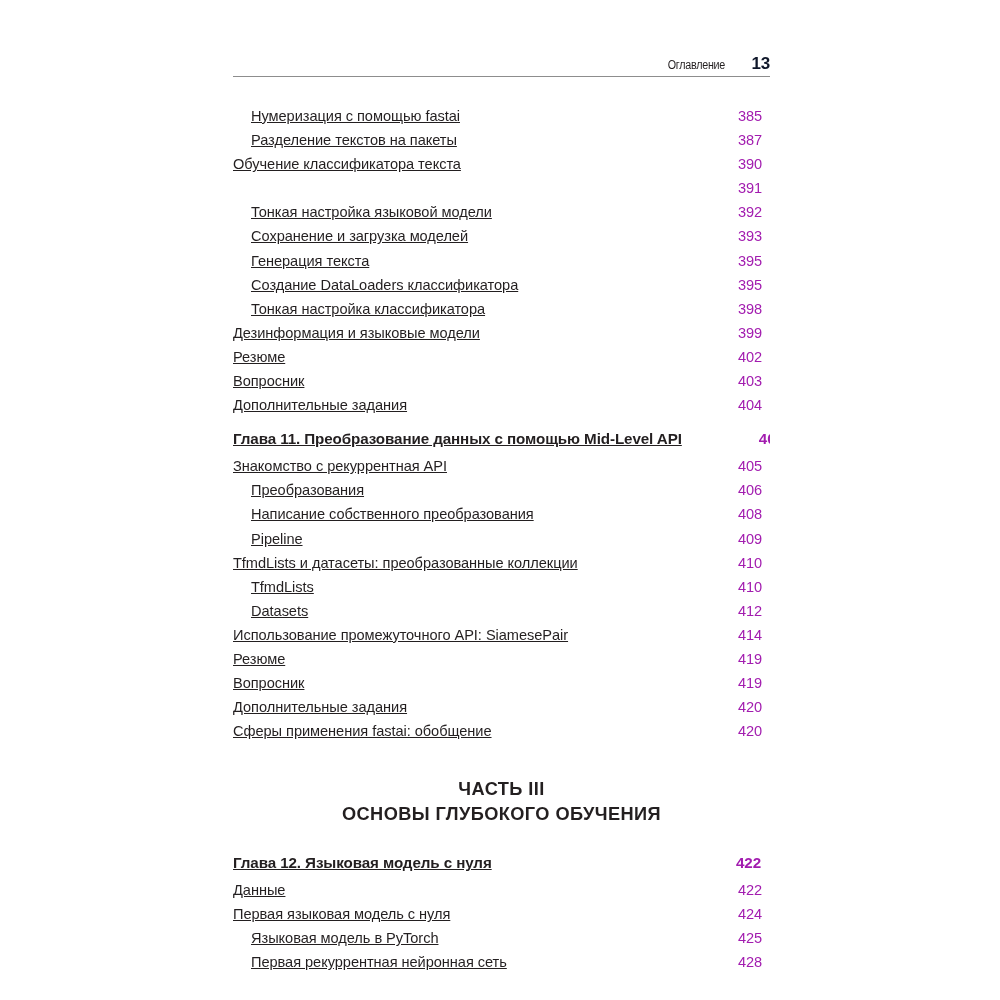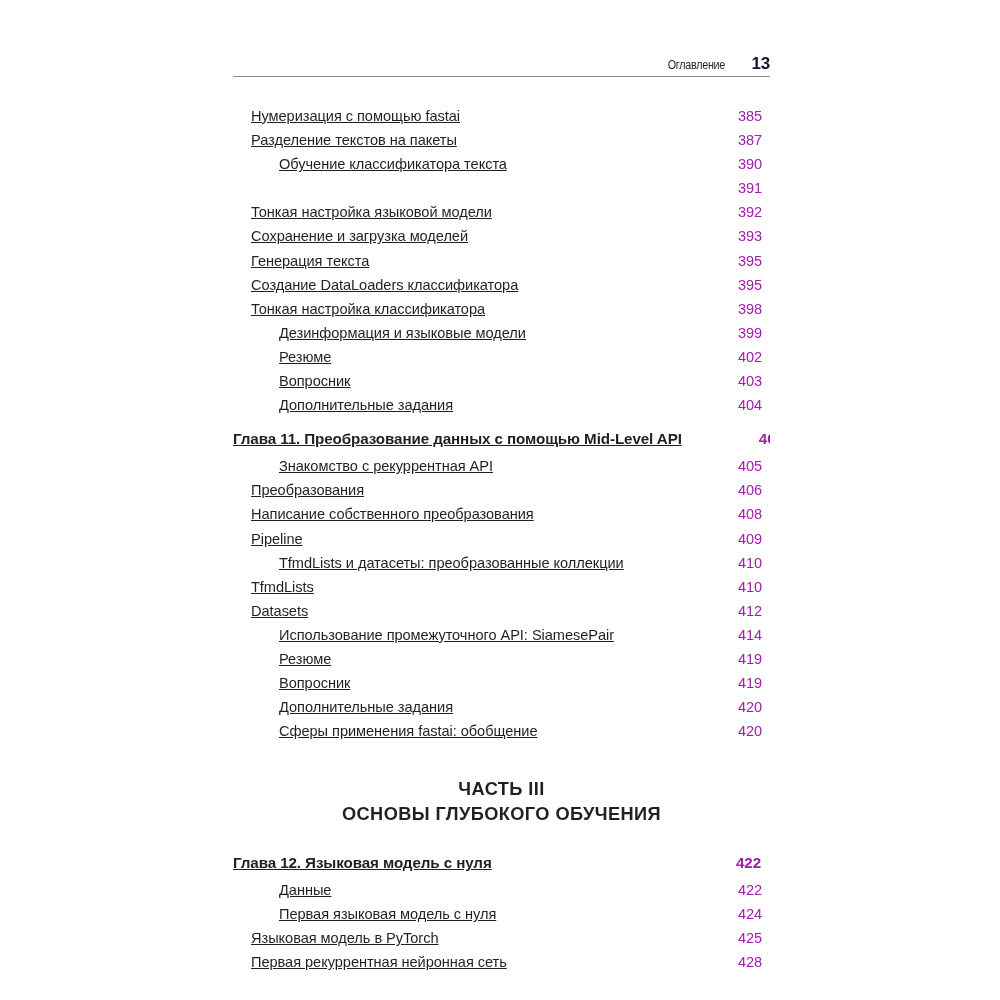--- a/index.html
+++ b/index.html
@@ -104,21 +104,21 @@
   .pageno {
     font-size: 14.6px;
     color: #a21caf;
     flex: 0 0 auto;
     width: 32px;
     text-align: left;
     letter-spacing: -0.1px;
   }
 
   
-  .lvl1 .label { padding-left: 0px; margin-left: 46px; }
+  .lvl1 .label { padding-left: 0px; }
   .lvl2 .label { padding-left: 18px; }
 
   
   .row.chapter {
     height: 28px;
     gap: 36px;
   }
   .row.chapter .label {
     font-size: 15.2px;
     font-weight: bold;

